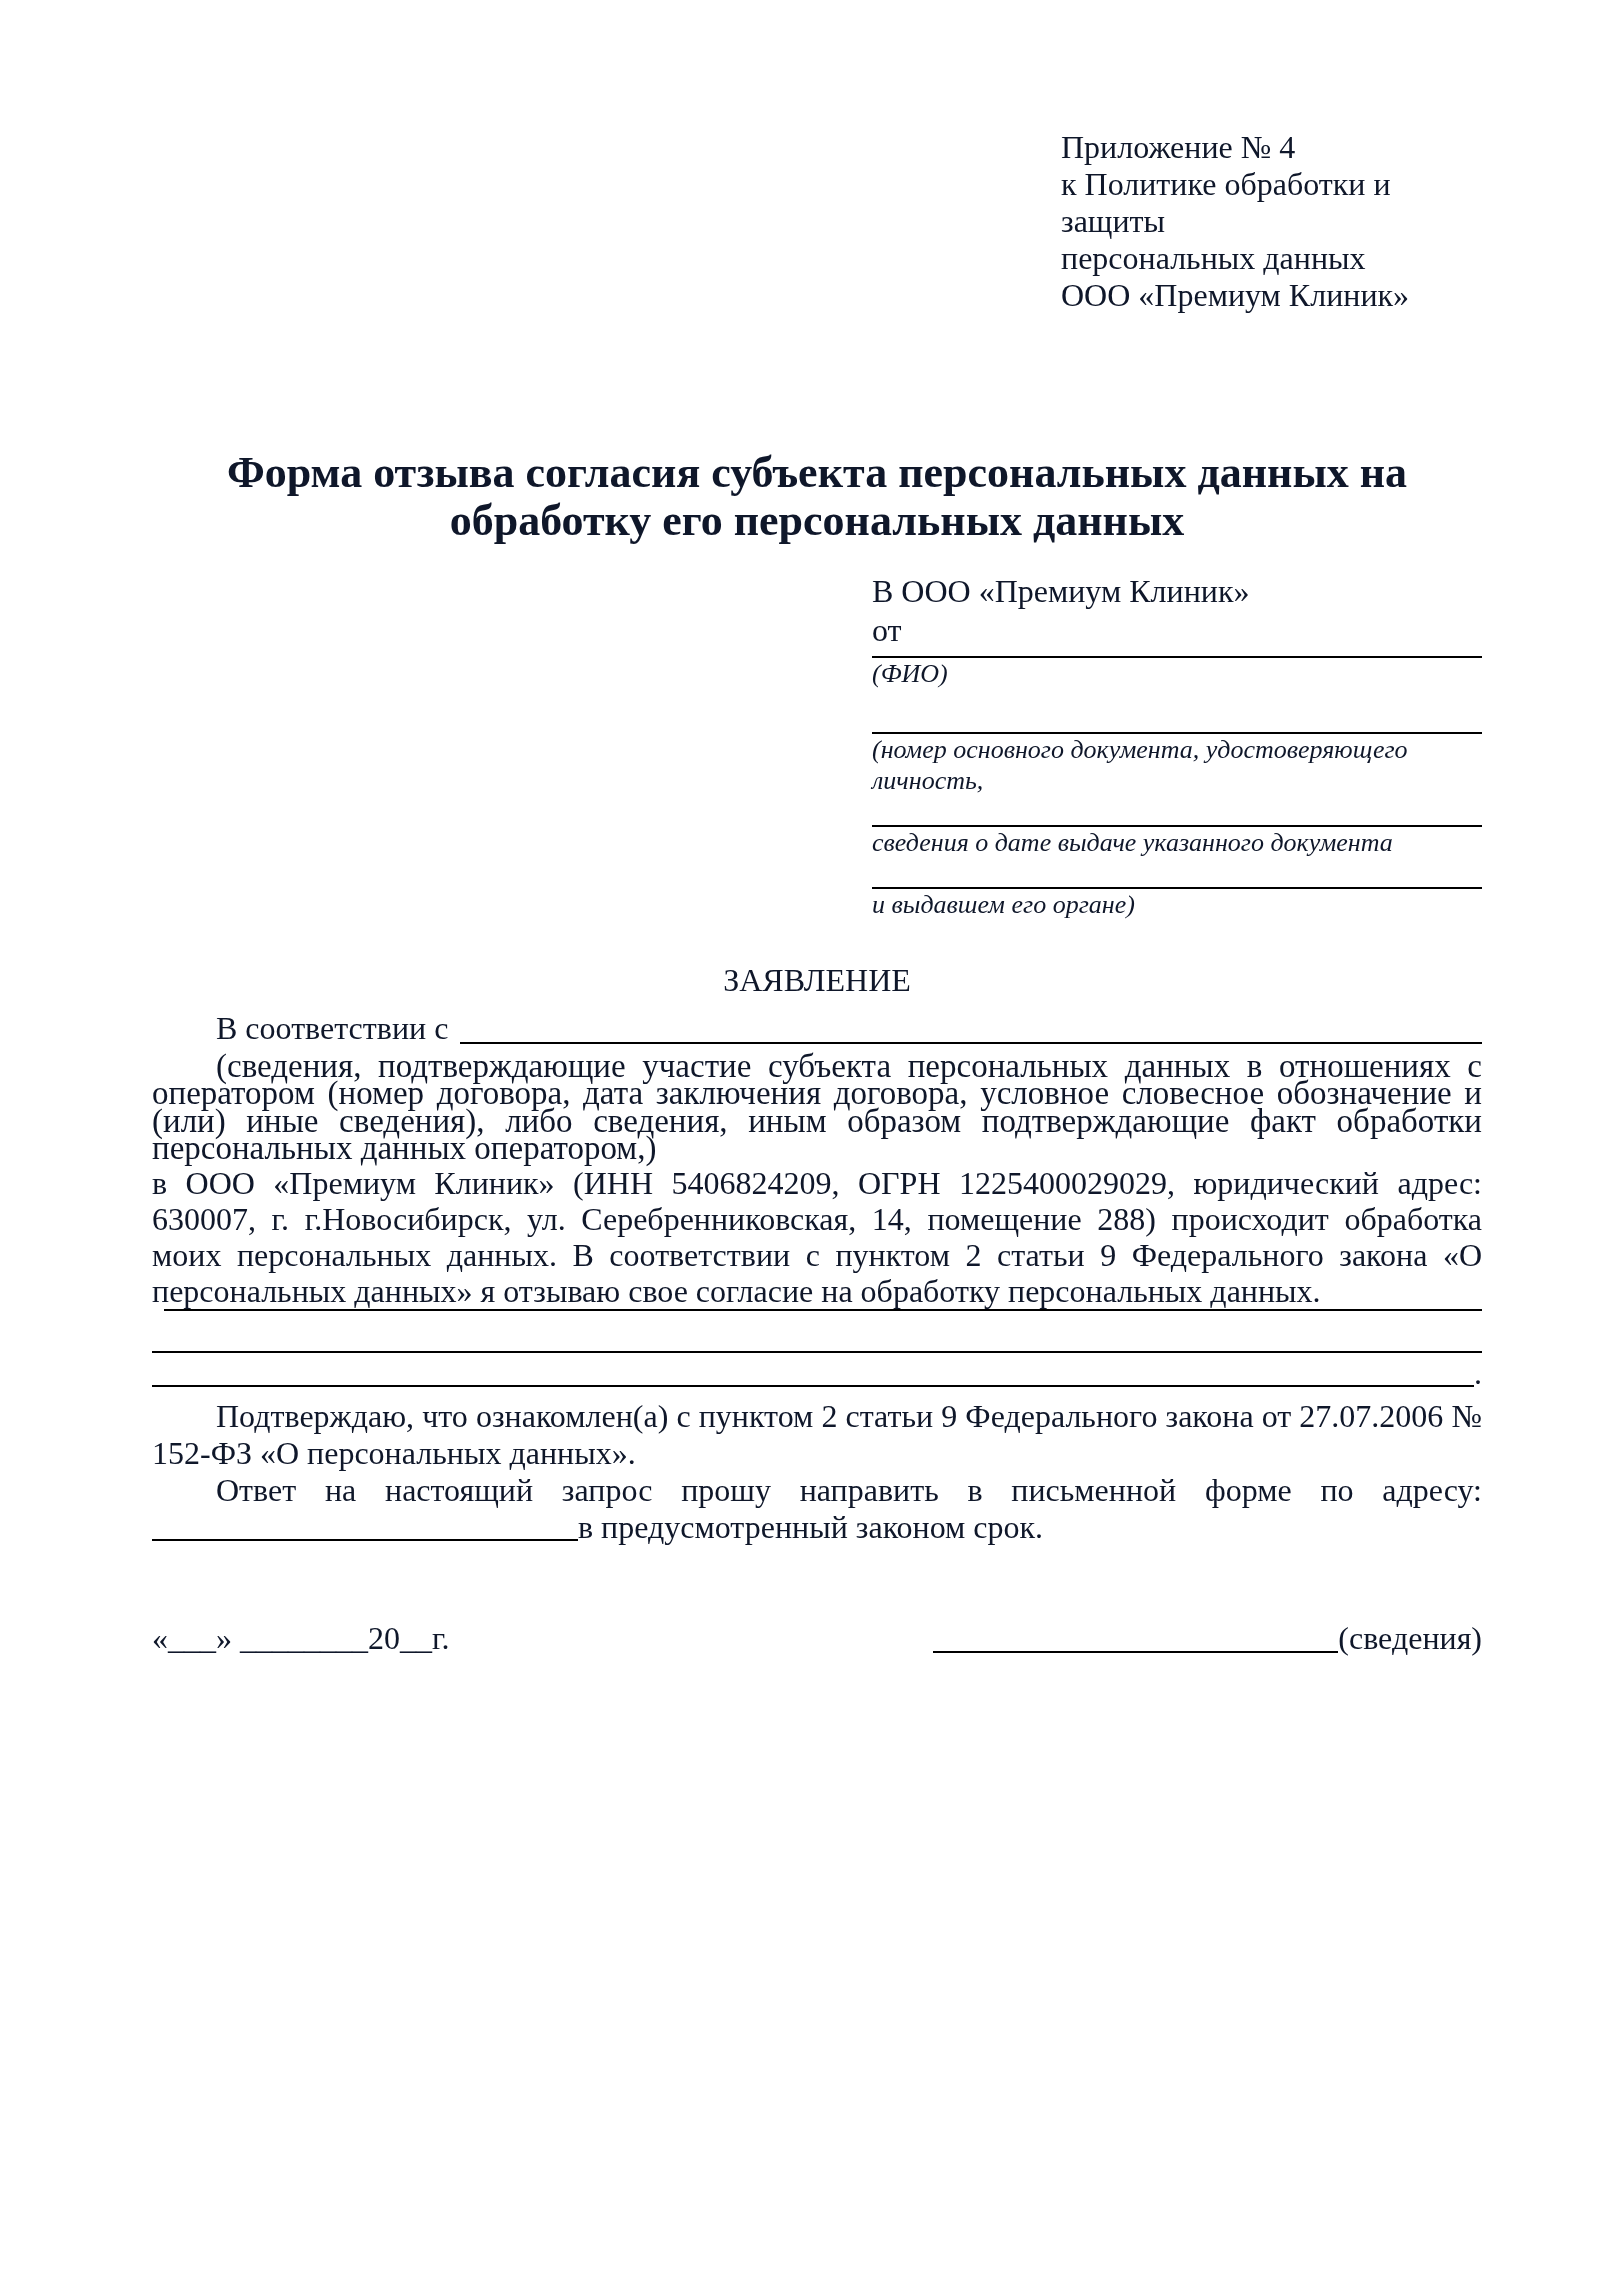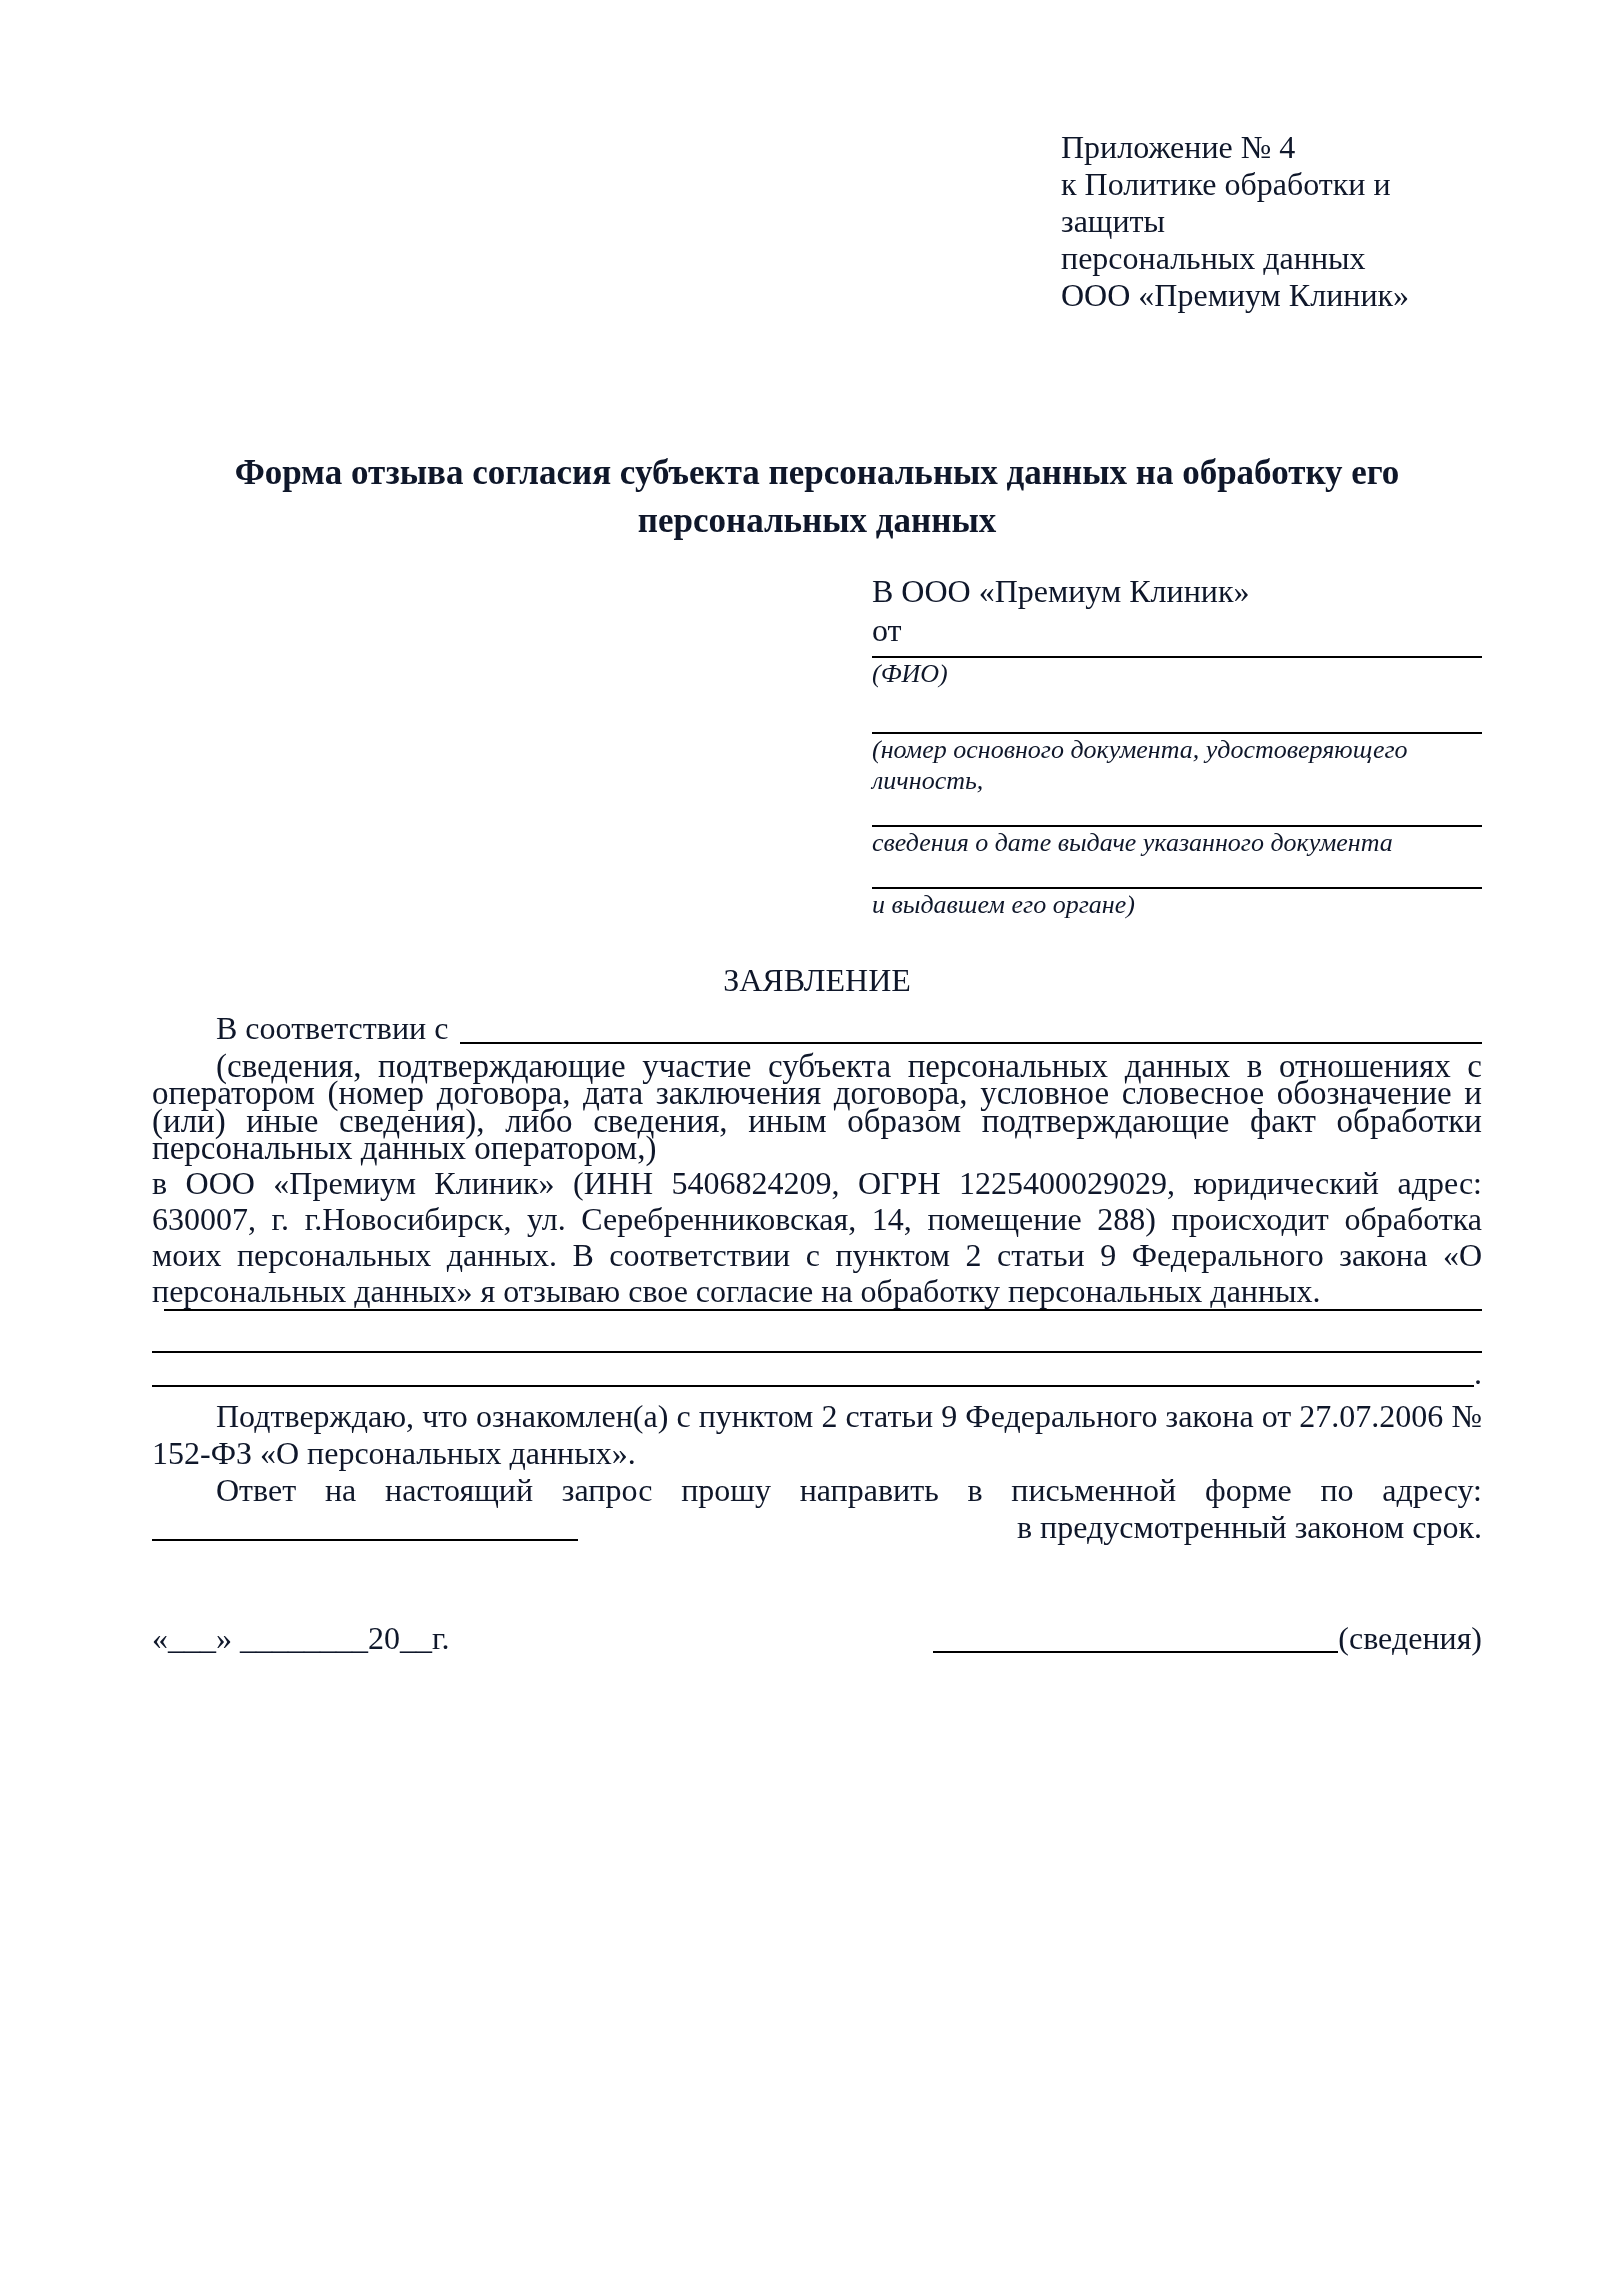--- a/index.html
+++ b/index.html
@@ -17,21 +17,21 @@
     overflow: hidden;
   }
 
   
   .appendix { width: 421px; margin-left: auto; line-height: 37px; }
 
   
   .doc-title {
     text-align: center;
     font-weight: bold;
-    font-size: 35px;
+    font-size: 44px;
     line-height: 48px;
     margin: 135px auto 0 auto;
     max-width: 1255px;
   }
 
   
   .addressee { width: 610px; margin-left: auto; margin-top: 27.4px; }
   .addressee .addr-line { line-height: 39px; }
   .blank { border-bottom: 2.9px solid #000; }
   .b1 { height: 7.8px; }
@@ -60,21 +60,21 @@
   .reason-row { line-height: 37px; }
 
   .blank-row { height: 38px; border-bottom: 2.9px solid #000; }
   .blank-row-p { display: flex; }
   .blank-row-p .bline { flex: 1 1 auto; border-bottom: 2.9px solid #000; height: 34px; }
   .blank-row-p .dot { line-height: 41px; }
 
   .confirm-par { text-align: justify; text-indent: 64px; line-height: 37px; margin-top: 3.9px; }
 
   .reply-first { text-align: justify; text-align-last: justify; text-indent: 64px; line-height: 37px; }
-  .reply-second { line-height: 37px; justify-content: space-between; }
+  .reply-second { line-height: 37px; }
   .addr-blank { width: 426px; border-bottom: 2.9px solid #000; margin-bottom: 4.9px; }
 
   .sign-row { display: flex; justify-content: space-between; align-items: flex-end; margin-top: 71px; line-height: 43px; }
   .sign-right { display: flex; align-items: flex-end; }
   .sig-blank { width: 405px; border-bottom: 2.9px solid #000; height: 35px; margin-bottom: 6.9px; }
 </style>
 </head>
 <body>
 
 <div class="page">

